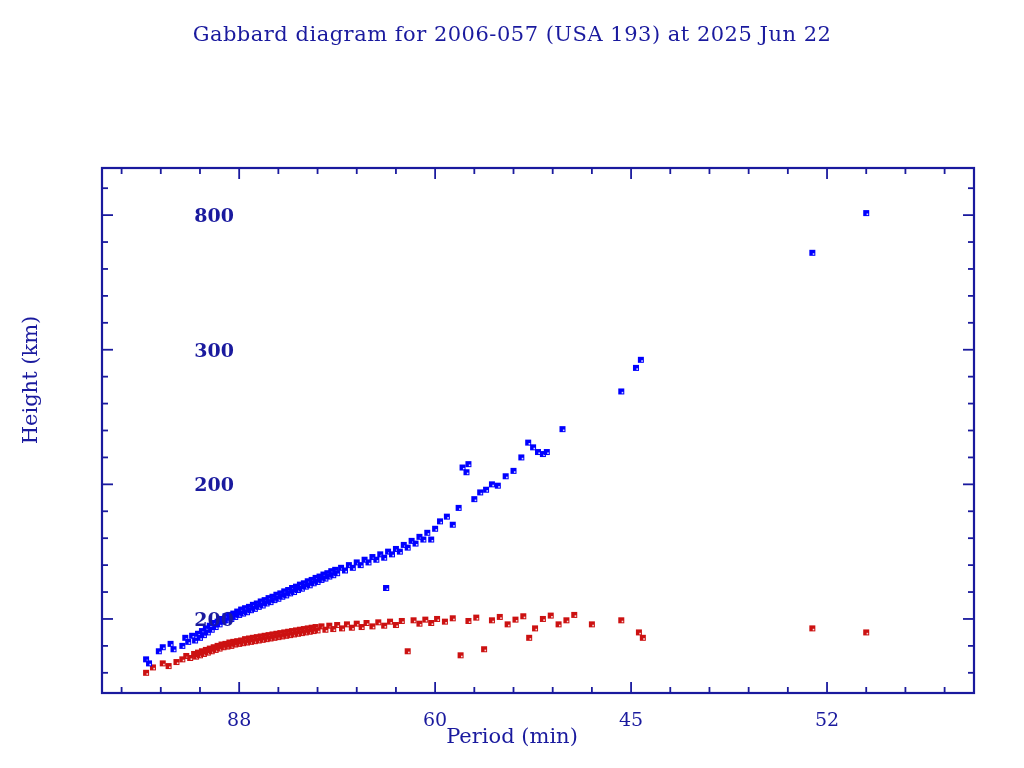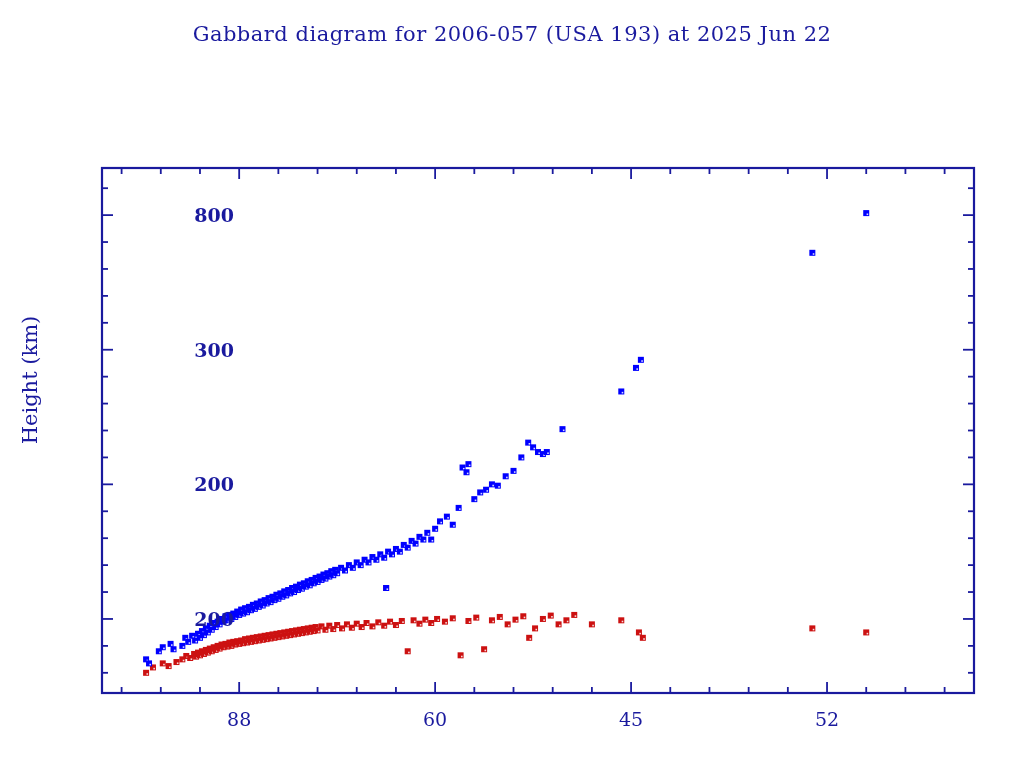--- a/index.html
+++ b/index.html
@@ -79,20 +79,21 @@
 </style>
 </head>
 <body>
 
 <div id="plot-root">
 
   <div id="chart-title">Gabbard diagram for 2006-057 (USA 193) at 2025 Jun 22</div>
 
   <div id="y-axis-label">Height (km)</div>
 
+  <div id="x-axis-label">Period (min)</div>
 
   <svg id="plot-svg" width="1024" height="768">
     <g id="frame-group">
         <rect x="102" y="160" width="872" height="525" fill="none" stroke="#1a1a9e" stroke-width="2.2"></rect>
       </g>
     <g id="ticks-group">
         <line x1="121.59550561797919" y1="685" x2="121.59550561797919" y2="679" stroke="#1a1a9e" stroke-width="1.8"></line>
         <line x1="121.59550561797919" y1="160" x2="121.59550561797919" y2="166" stroke="#1a1a9e" stroke-width="1.8"></line>
         <line x1="160.78651685393476" y1="685" x2="160.78651685393476" y2="679" stroke="#1a1a9e" stroke-width="1.8"></line>
         <line x1="160.78651685393476" y1="160" x2="160.78651685393476" y2="166" stroke="#1a1a9e" stroke-width="1.8"></line>

